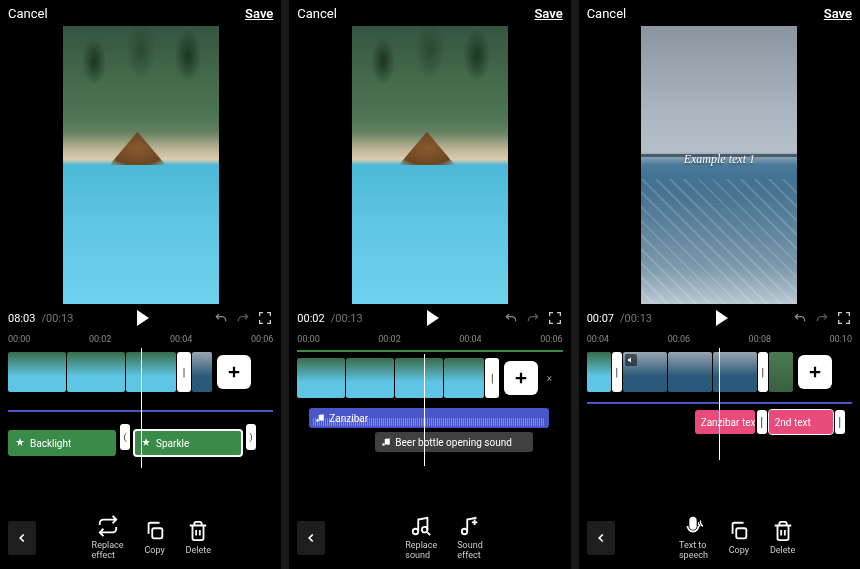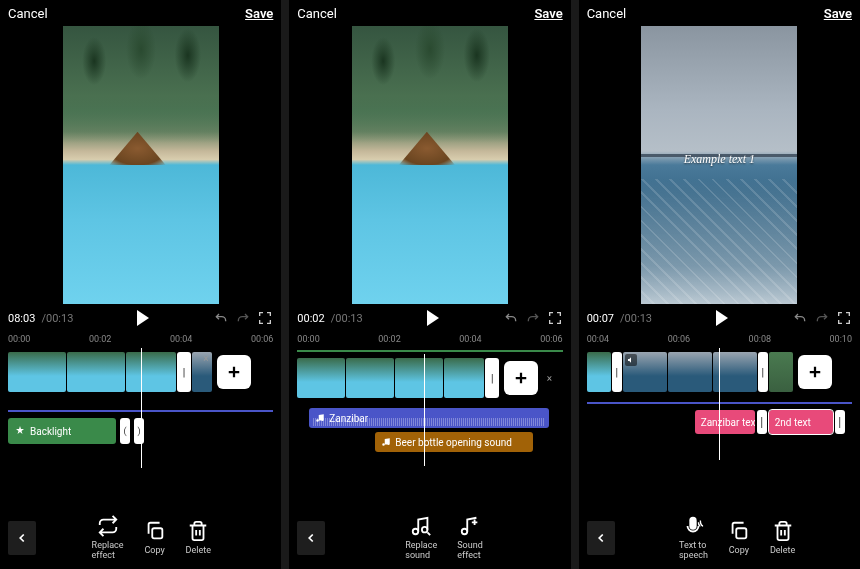--- a/index.html
+++ b/index.html
@@ -214,20 +214,21 @@
   .effect-pill {
     background: #3a8a4a;
     color: #fff;
     font-size: 10px;
     padding: 6px 6px;
     border-radius: 3px;
     display: flex;
     align-items: center;
     gap: 4px;
     height: 26px;
+    margin-top: 12px;
   }
   .effect-pill.selected {
     outline: 2px solid #fff;
     outline-offset: -1px;
   }
   .effect-handle {
     width: 10px; height: 26px;
     background: #fff;
     border-radius: 3px;
     color: #333;
@@ -239,21 +240,21 @@
     color: #fff;
     font-size: 10px;
     padding: 4px 6px;
     border-radius: 3px;
     display: flex;
     align-items: center;
     gap: 4px;
     height: 20px;
   }
   .sound-pill.effect-sound {
-    background: #a16207;
+    background: #404040;
   }
   .text-pill {
     background: #e84a7a;
     color: #fff;
     font-size: 10px;
     padding: 6px 6px;
     border-radius: 3px;
     height: 24px;
     display: flex;
     align-items: center;
@@ -371,20 +372,26 @@
   </div>
   <div class="track-line" style="background:#4a55c8"></div>
   <div class="track-row">
     <div class="effect-pill" style="width:108px">
       <svg width="12" height="12" viewBox="0 0 24 24" fill="#fff">
           <path d="M12 2l2 6h6l-5 4 2 6-5-4-5 4 2-6-5-4h6z"></path>
         </svg>
       <span>Backlight</span>
     </div>
     <div class="effect-handle">(</div>
+    <div class="effect-pill selected" style="width:108px">
+      <svg width="12" height="12" viewBox="0 0 24 24" fill="#fff">
+          <path d="M12 2l2 6h6l-5 4 2 6-5-4-5 4 2-6-5-4h6z"></path>
+        </svg>
+      <span>Sparkle</span>
+    </div>
     <div class="effect-handle">)</div>
   </div>
   <div class="bottom-bar">
     <div class="back-btn">
       <svg width="14" height="14" viewBox="0 0 24 24" fill="none" stroke="#fff" stroke-width="3">
           <path d="M15 18l-6-6 6-6"></path>
         </svg>
     </div>
     <div style="flex:0.2"></div>
     <div class="tool">

